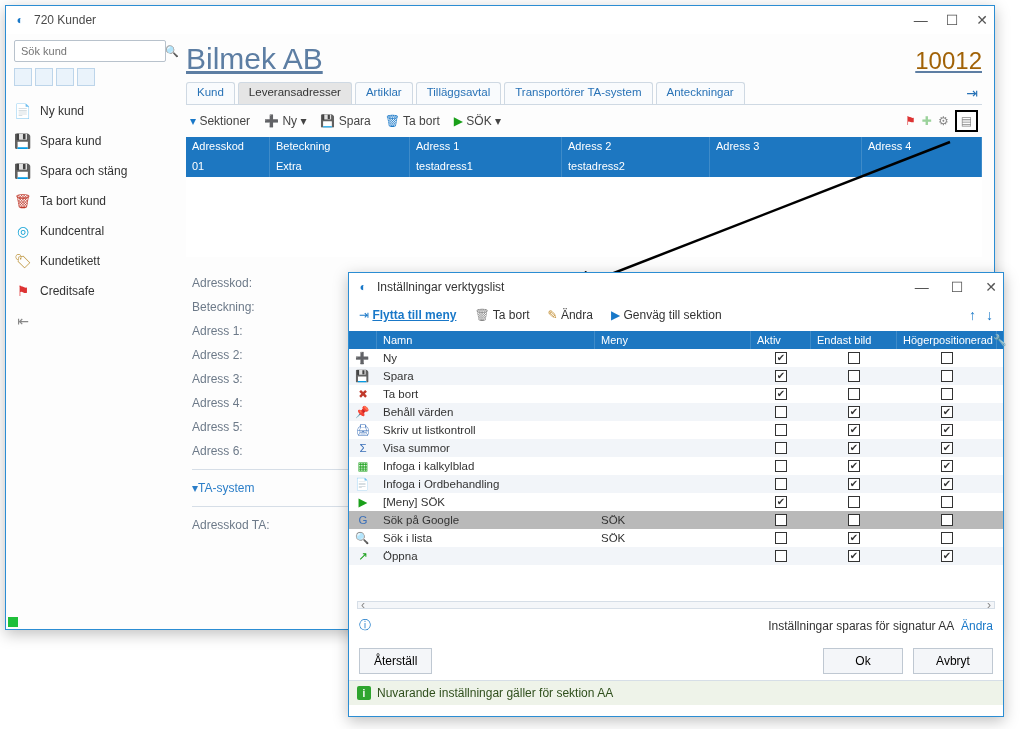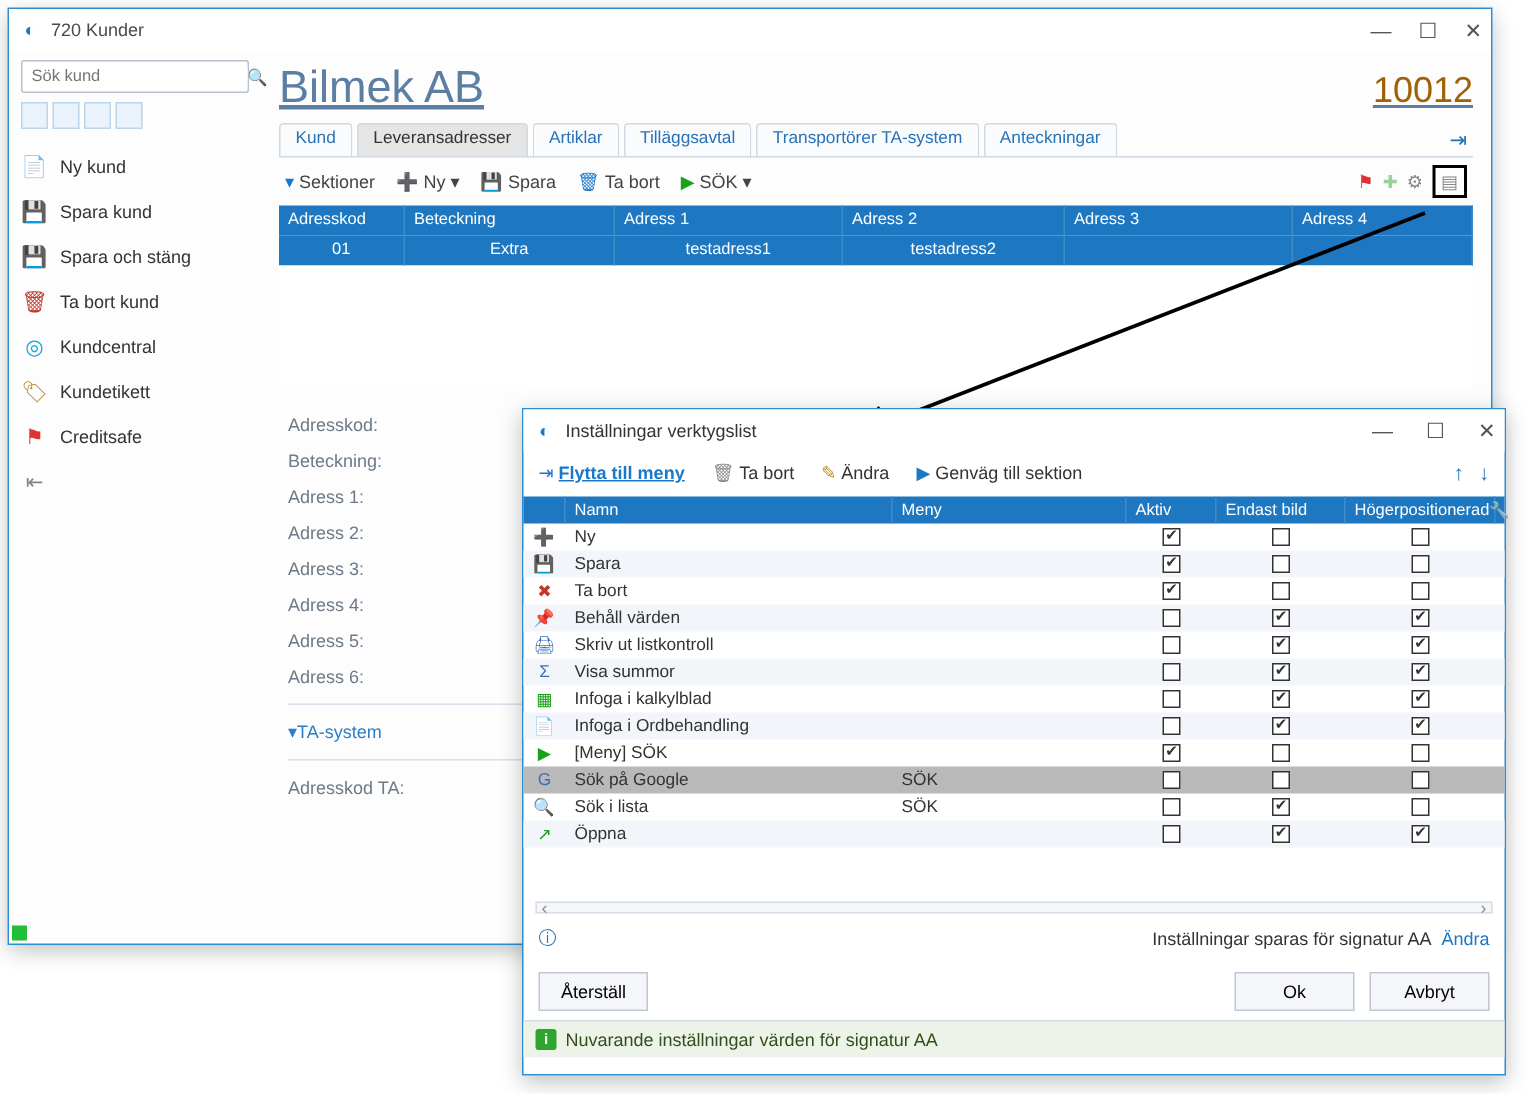--- a/index.html
+++ b/index.html
@@ -27,21 +27,21 @@
   .tab.active { background:#e5e5e5; color:#333; }
   .tabs-right { margin-left:auto; color:#2872b6; font-size:14px; padding:3px 4px; }
   .toolbar { display:flex; align-items:center; gap:14px; padding:5px 4px; font-size:12px; color:#444; }
   .toolbar .ic { color:#1978c8; }
   .toolbar-spacer { flex:1; }
   .toolbar-icons { display:flex; align-items:center; gap:6px; color:#888; }
   .toolbar-icons .flag { color:#d33; }
   .menu-box { border:2px solid #000; padding:2px 4px; display:flex; align-items:center; }
   .grid-head { display:flex; background:#1d77c1; color:#fff; font-size:11px; height:20px; }
   .grid-head div { padding:3px 6px; border-right:1px solid #3e8bc9; }
-  .grid-row { display:flex; background:#1d77c1; color:#fff; font-size:11px; height:20px;text-align:center; }
+  .grid-row { display:flex; background:#1d77c1; color:#fff; font-size:11px; height:20px; }
   .grid-row div { padding:3px 6px; border-right:1px solid #3e8bc9; }
   .col-code{width:84px;} .col-bet{width:140px;} .col-a1{width:152px;} .col-a2{width:148px;}
   .col-a3{width:152px;} .col-a4{width:120px;}
   .scroll-stub { height:80px; background:#fff; }
   .detail-block { margin-top:10px; padding:4px 6px; }
   .detail-row { height:24px; color:#6d7a89;  display:flex; align-items:center; max-width:330px; font-size:12px; }
   .detail-link { color:#2b7ec8; }
   hr.thin { border:none; border-top:1px solid #d6dee7; margin:6px 0; max-width:330px;}
   .status-dot { position:absolute; left:2px; bottom:2px; width:10px; height:10px; background:#1fbf3a; }
 
@@ -452,15 +452,15 @@
     <a href="#">Ändra</a>
   </div>
   <div class="dlg-footer">
     <button class="btn">Återställ</button>
     <span class="spacer"></span>
     <button class="btn" style="width:80px">Ok</button>
     <button class="btn" style="width:80px">Avbryt</button>
   </div>
   <div class="dlg-status">
     <span class="badge">i</span>
-    <span>Nuvarande inställningar värden för signatur AA</span>
+    <span>Nuvarande inställningar gäller för sektion AA</span>
   </div>
 </div>
 
 </body></html>

